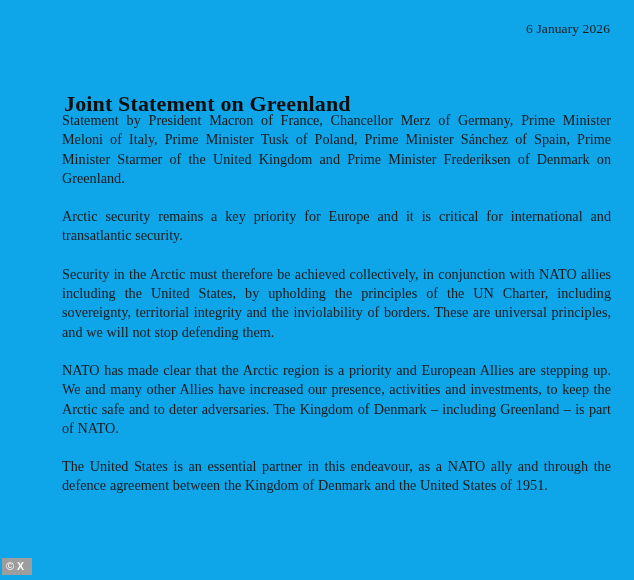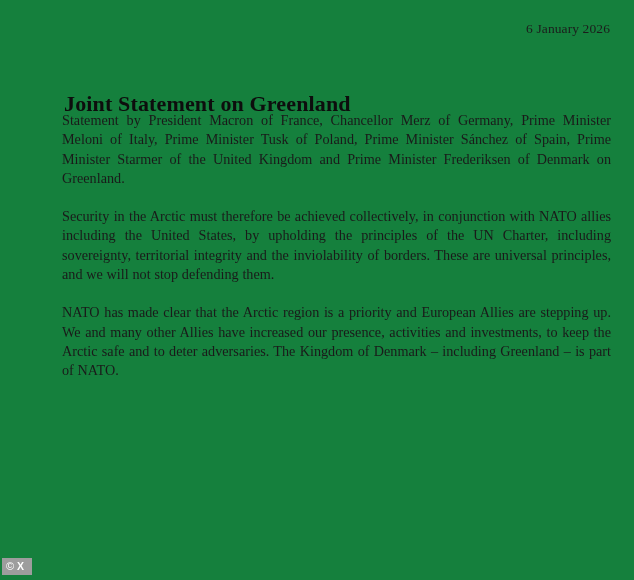--- a/index.html
+++ b/index.html
@@ -13,21 +13,21 @@
     position: relative;
     overflow: hidden;
     font-family: "Liberation Serif", "DejaVu Serif", serif;
     color: #1a1a1a;
     -webkit-font-smoothing: antialiased;
   }
 
   #document-page {
     position: absolute;
     inset: 0;
-    background: #15803d;
+    background: #0ea5e9;
   }
 
   #date-line {
     position: absolute;
     top: 21px;
     right: 24px;
     font-size: 13.5px;
     line-height: 16px;
     color: #1c1c1c;
     letter-spacing: 0.1px;
@@ -98,22 +98,24 @@
 <body>
 
 <div id="document-page">
 
   <div id="date-line">6 January 2026</div>
 
   <h1 id="statement-title">Joint Statement on Greenland</h1>
 
   <div id="body-copy">
     <p class="para">Statement by President Macron of France, Chancellor Merz of Germany, Prime Minister Meloni of Italy, Prime Minister Tusk of Poland, Prime Minister Sánchez of Spain, Prime Minister Starmer of the United Kingdom and Prime Minister Frederiksen of Denmark on Greenland.</p>
+    <p class="para">Arctic security remains a key priority for Europe and it is critical for international and transatlantic security.</p>
     <p class="para">Security in the Arctic must therefore be achieved collectively, in conjunction with NATO allies including the United States, by upholding the principles of the UN Charter, including sovereignty, territorial integrity and the inviolability of borders. These are universal principles, and we will not stop defending them.</p>
     <p class="para">NATO has made clear that the Arctic region is a priority and European Allies are stepping up. We and many other Allies have increased our presence, activities and investments, to keep the Arctic safe and to deter adversaries. The Kingdom of Denmark – including Greenland – is part of NATO.</p>
+    <p class="para">The United States is an essential partner in this endeavour, as a NATO ally and through the defence agreement between the Kingdom of Denmark and the United States of 1951.</p>
   </div>
 
   <div id="attribution-badge">
     <span class="copyright-glyph">©</span>
     <span class="source-mark">X</span>
   </div>
 
 </div>
 
 </body></html>

